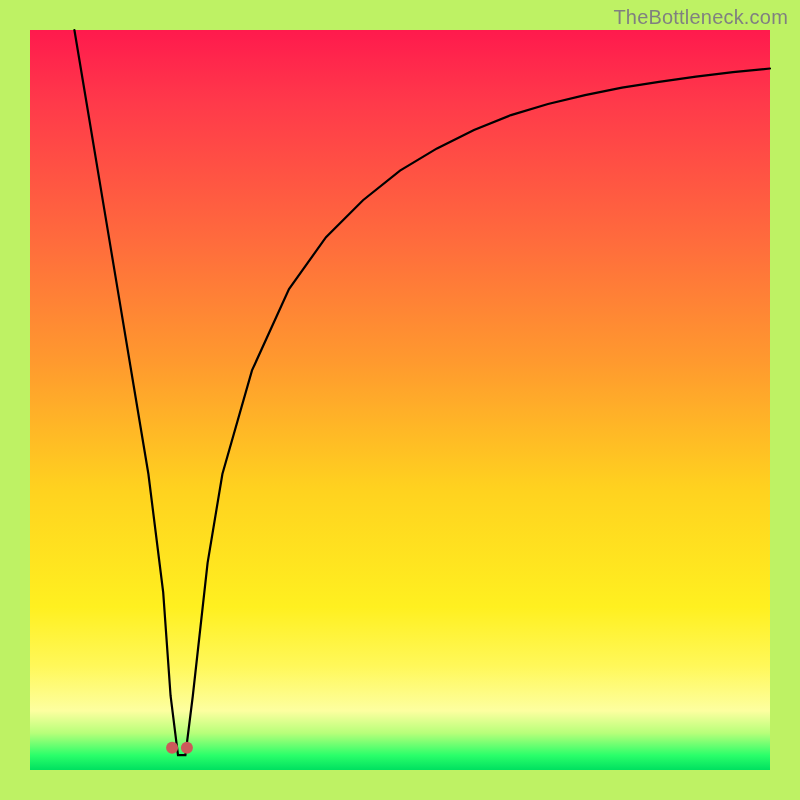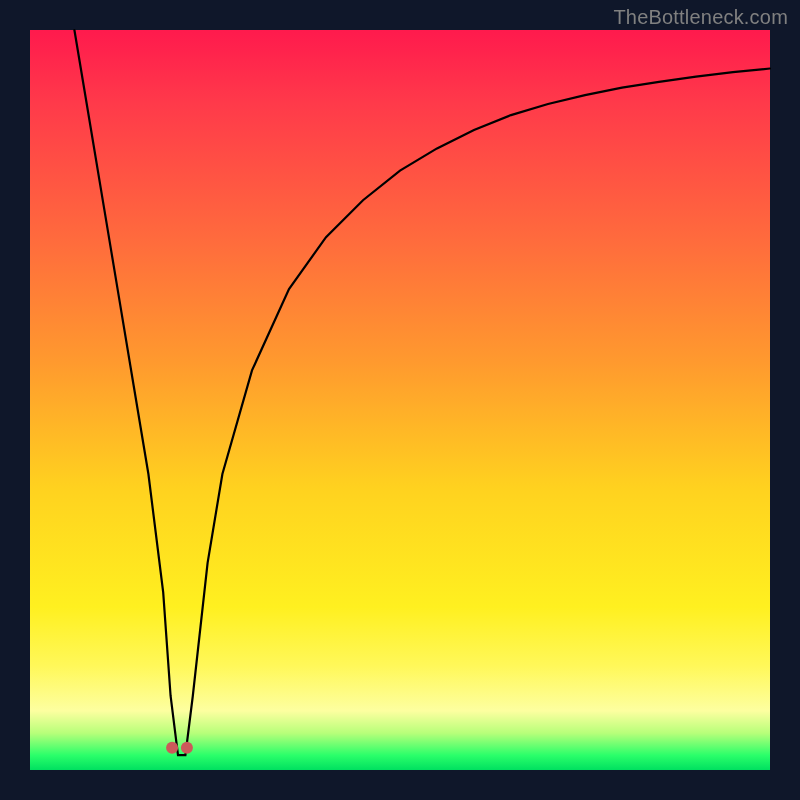--- a/index.html
+++ b/index.html
@@ -10,21 +10,21 @@
     background: #000;
     overflow: hidden;
     font-family: Arial, Helvetica, sans-serif;
   }
   .frame {
     position: absolute;
     left: 0;
     top: 0;
     width: 800px;
     height: 800px;
-    background: #0f172a;
+    background: #bef264;
   }
   .plot-area {
     position: absolute;
     left: 30px;
     top: 30px;
     width: 740px;
     height: 740px;
     
     background: linear-gradient(
       to bottom,

